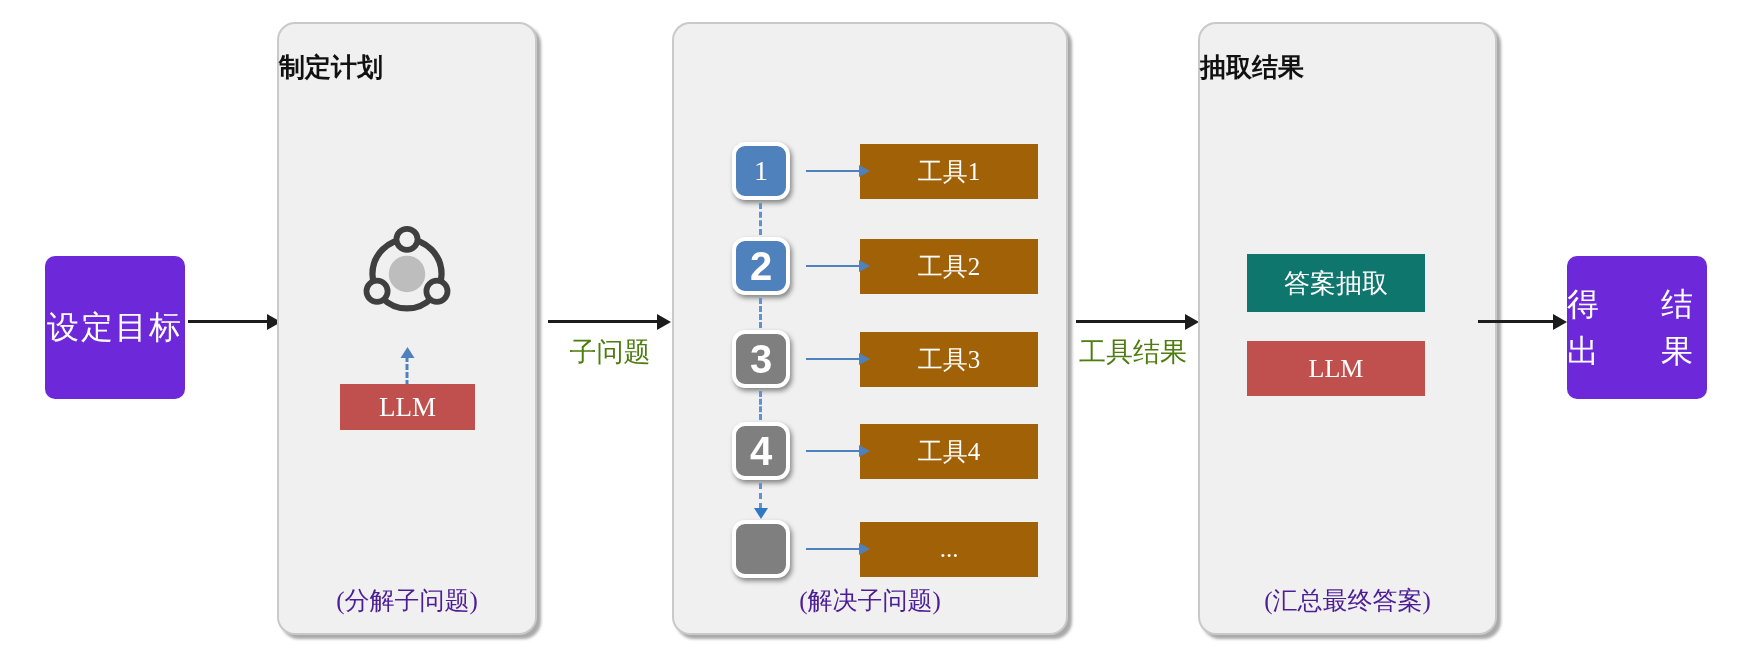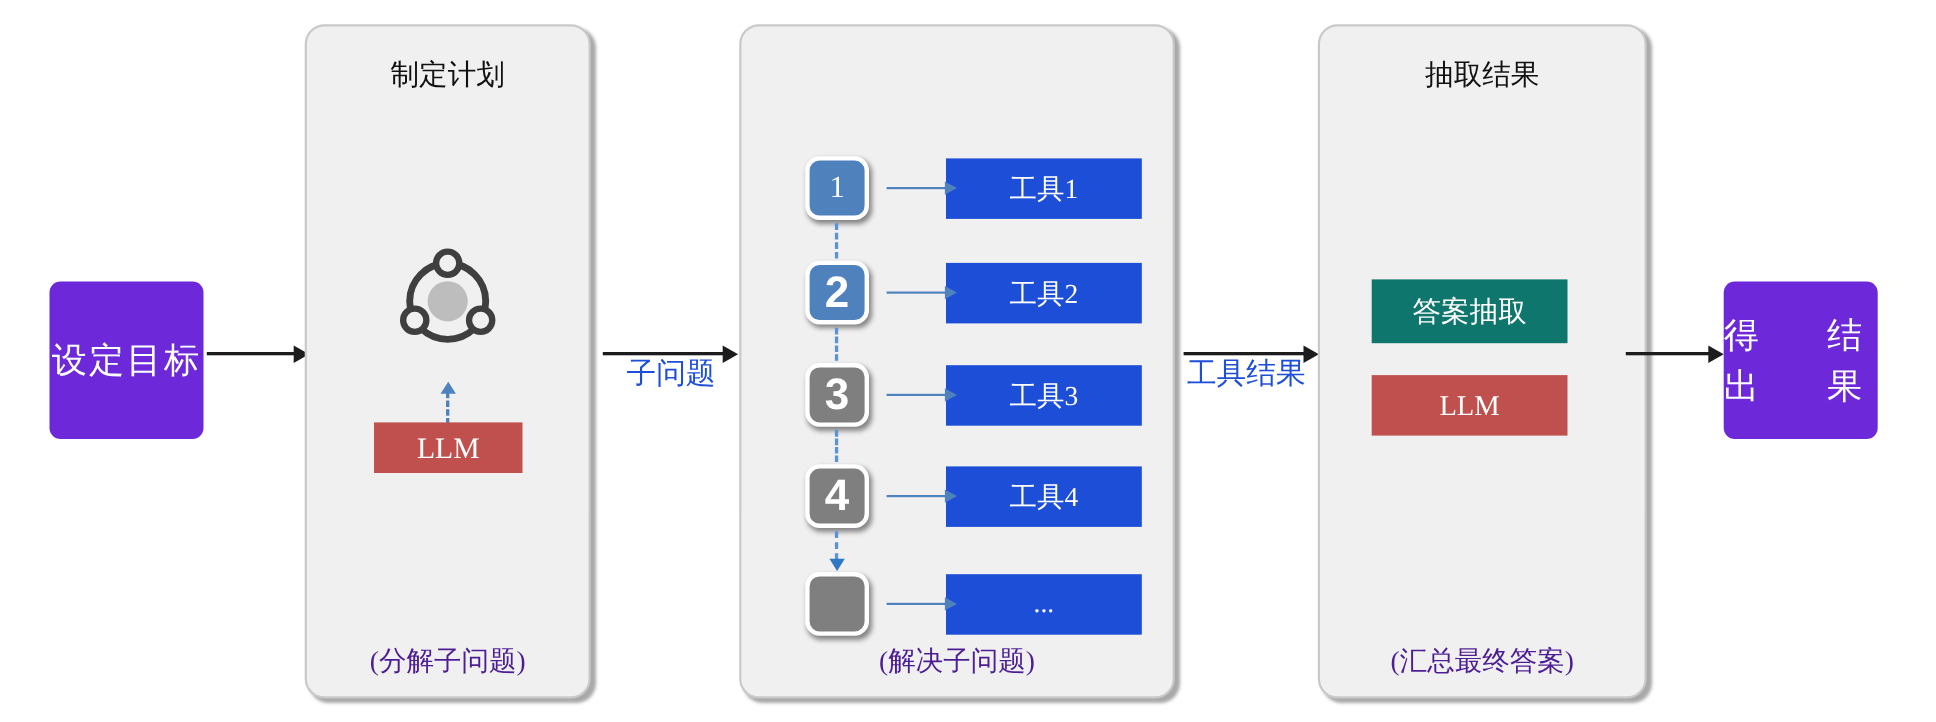--- a/index.html
+++ b/index.html
@@ -15,32 +15,32 @@
   }
   .term-node.start { left:45px; top:256px; }
   .term-node.end   { left:1567px; top:256px;gap:48px; }
 
   
   .arrow-h { position:absolute; height:3px; background:#1c1c1c; top:320px; }
   .arrow-h::after {
     content:""; position:absolute; right:-13px; top:-6.5px;
     border-left:14px solid #1c1c1c; border-top:8px solid transparent; border-bottom:8px solid transparent;
   }
-  .flow-label { position:absolute; top:321px; text-align:center; font-size:27px; color:#1d4ed8; }
+  .flow-label { position:absolute; top:334px; text-align:center; font-size:27px; color:#4d7c0f; }
 
   
   .panel {
     position:absolute; top:22px; height:613px; background:#f0f0f0;
     border:2px solid #c9c9c9; border-radius:18px;
     box-shadow:4px 4px 3px #a9a9a9;
   }
   .panel-1 { left:277px; width:260px; }
   .panel-2 { left:672px; width:396px; }
   .panel-3 { left:1198px; width:299px; }
-  .panel-title { margin-top:26px; text-align:center; font-size:26px; font-weight:normal; color:#111; }
+  .panel-title { margin-top:26px; text-align:left; font-size:26px; font-weight:bold; color:#111; }
   .panel-footer { position:absolute; bottom:16px; width:100%; text-align:center; font-size:25px; color:#4c1d95; }
 
   
   .process-icon { position:absolute; left:50%; transform:translateX(-50%); top:200px; }
   .up-dashed {
     position:absolute; left:50%; transform:translateX(-50%); top:332px; height:30px; width:0;
     border-left:3px dashed #4f81bd;
   }
   .up-dashed::before {
     content:""; position:absolute; top:-9px; left:-8.5px;
@@ -65,21 +65,21 @@
   .step-square[data-color="blue"] { background:#4f81bd; }
   .step-square[data-color="gray"] { background:#7f7f7f; }
   .step-row.r0 .step-num { font-size:28px; font-weight:400; font-family:"Liberation Serif", serif; }
   .mini-arrow { margin-left:16px; width:54px; height:2px; background:#4f81bd; position:relative; flex:0 0 auto; }
   .mini-arrow::after {
     content:""; position:absolute; right:-10px; top:-5px;
     border-left:11px solid #4f81bd; border-top:6px solid transparent; border-bottom:6px solid transparent;
   }
   .tool-box {
     margin-left:auto; margin-right:28px; width:178px; height:55px;
-    background:#1d4ed8; color:#ffffff; display:flex; align-items:center; justify-content:center;
+    background:#a16207; color:#ffffff; display:flex; align-items:center; justify-content:center;
     font-size:25px; flex:0 0 auto;
   }
   .conn { position:absolute; left:85px; width:0; border-left:3px dashed #5b93d5; }
   .conn.c0 { top:179px; height:32px; } .conn.c1 { top:274px; height:30px; }
   .conn.c2 { top:367px; height:29px; } .conn.c3 { top:459px; height:26px; }
   .conn.c3::after {
     content:""; position:absolute; bottom:-10px; left:-8.5px;
     border-top:11px solid #2f78c4; border-left:7px solid transparent; border-right:7px solid transparent;
   }
 

